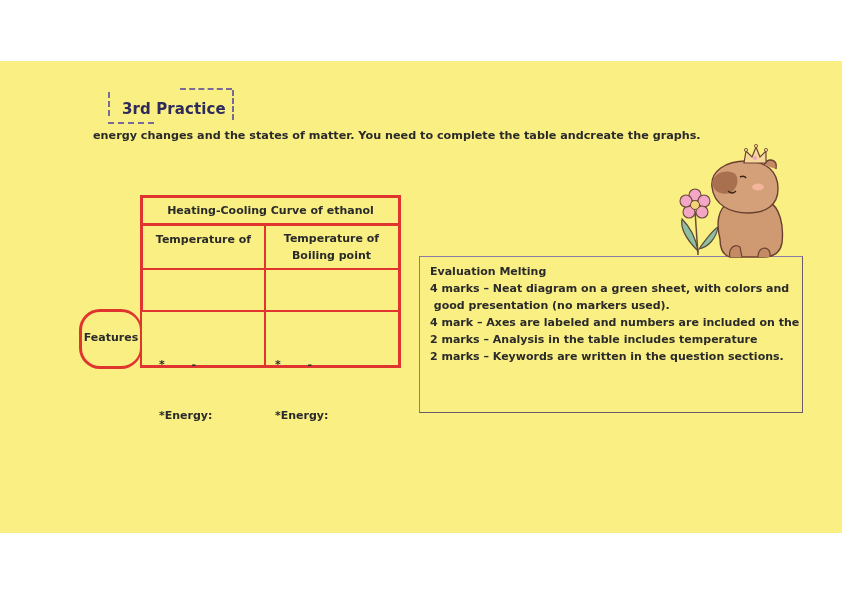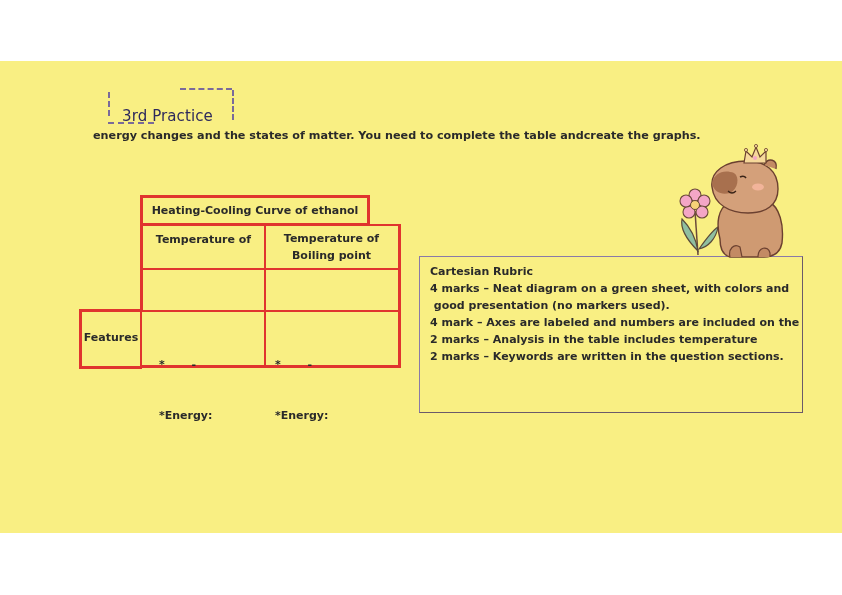--- a/index.html
+++ b/index.html
@@ -61,23 +61,23 @@
       position: absolute;
       left: 124px;
       top: 2px;
       width: 0;
       height: 30px;
       border-left: 2px dashed #7a6a9a;
     }
     .title {
       position: absolute;
       left: 14px;
-      top: 19px;
+      top: 12px;
       font-size: 15px;
-      font-weight: normal;
+      font-weight: bold;
       color: #2e2a5c;
       white-space: nowrap;
       letter-spacing: 0.1px;
     }
     .intro {
       position: absolute;
       left: 93px;
       top: 127px;
       width: 690px;
       font-size: 11.2px;
@@ -96,21 +96,21 @@
     }
     .cell-text {
       position: absolute;
       font-size: 11px;
       font-weight: bold;
       color: #2a2a2a;
       text-align: center;
       line-height: 17px;
     }
     .header-cell {
-      left: 140px; top: 195px; width: 230px; height: 30px;
+      left: 140px; top: 195px; width: 261px; height: 30px;
       border-width: 3px 3px 2px 3px;
     }
     .melt-head {
       left: 140px; top: 224px; width: 126px; height: 46px;
       border-width: 2px 2px 2px 3px;
     }
     .boil-head {
       left: 264px; top: 224px; width: 137px; height: 46px;
       border-width: 2px 3px 2px 1px;
     }
@@ -118,20 +118,21 @@
       left: 140px; top: 269px; width: 126px; height: 43px;
       border-width: 1px 2px 2px 3px;
     }
     .boil-empty {
       left: 264px; top: 269px; width: 137px; height: 43px;
       border-width: 1px 3px 2px 1px;
     }
     .features-cell {
       left: 79px; top: 309px; width: 63px; height: 60px;
       border-width: 3px 2px 3px 3px;
+      border-radius: 21px;
     }
     .melt-feat {
       left: 140px; top: 310px; width: 126px; height: 58px;
       border-width: 2px 2px 3px 2px;
     }
     .boil-feat {
       left: 264px; top: 310px; width: 137px; height: 58px;
       border-width: 2px 3px 3px 1px;
     }
     .feat-text {
@@ -226,21 +227,21 @@
 
   <div class="tbl boil-feat">
     <div class="feat-text" style="left:10px;top:10px;">
       <div>*       -</div>
       <div>*Energy:</div>
     </div>
   </div>
 
   <div class="rubric">
     <div class="rubric-lines">
-      <div>Cartesian Rubric</div>
+      <div>Evaluation Melting</div>
       <div>4 marks – Neat diagram on a green sheet, with colors and</div>
       <div> good presentation (no markers used).</div>
       <div>4 mark – Axes are labeled and numbers are included on the</div>
       <div>2 marks – Analysis in the table includes temperature</div>
       <div>2 marks – Keywords are written in the question sections.</div>
     </div>
   </div>
 
   <div class="capy">
     <svg width="120" height="118" viewBox="0 0 120 118" xmlns="http://www.w3.org/2000/svg">

